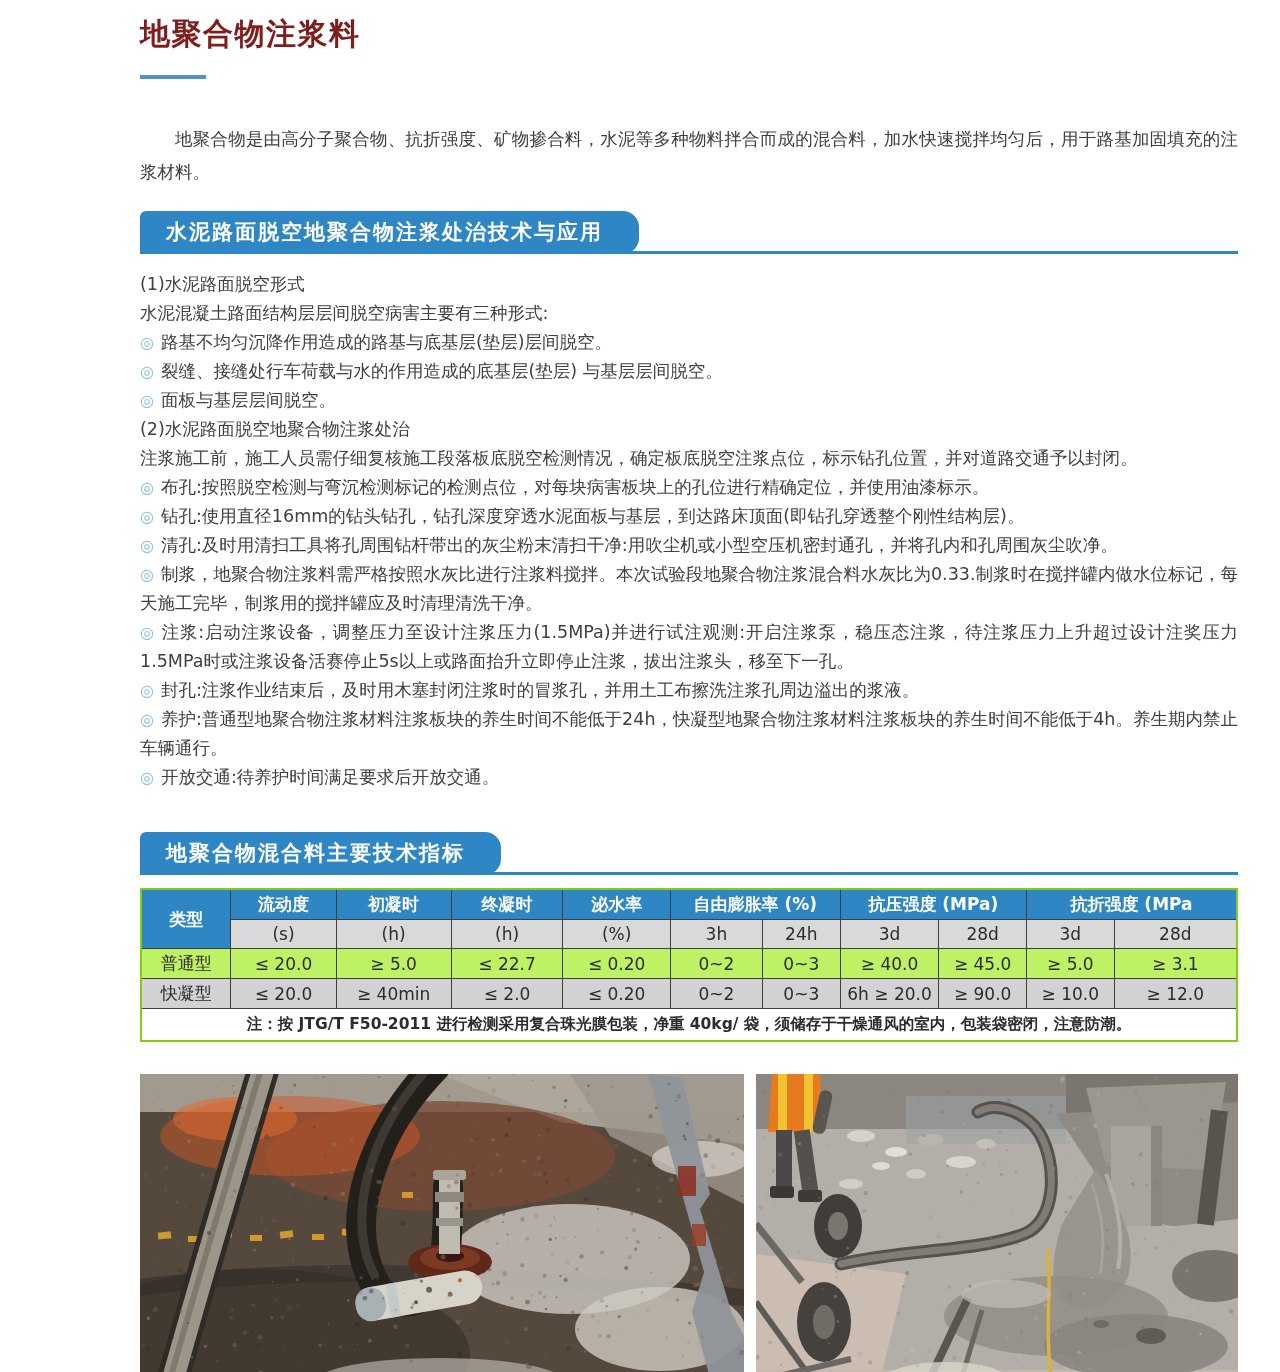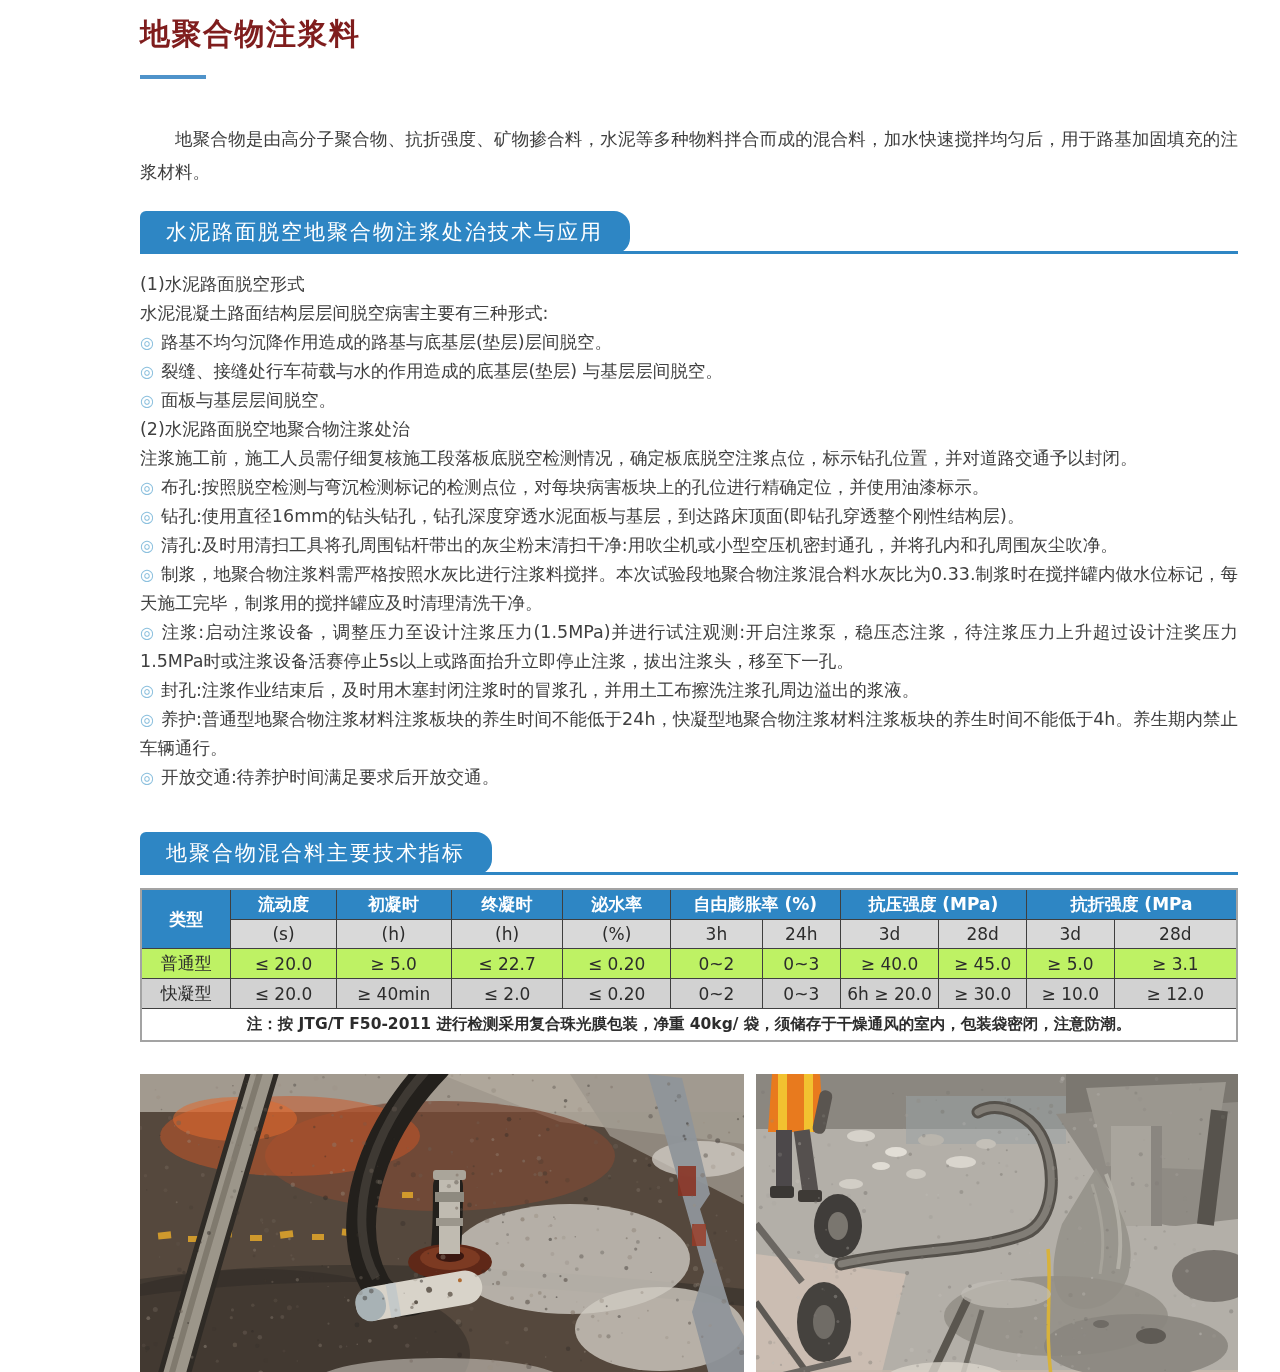--- a/index.html
+++ b/index.html
@@ -19,31 +19,31 @@
   .intro {
     margin:44px 0 0; font-size:17.5px; line-height:33px;
     text-indent:2em; text-align:justify; color:#3e3e3e;
   }
 
   .banner-row { position:relative; margin-top:22px; height:43px; }
   .banner-row.second { margin-top:40px; }
   .banner-line { position:absolute; left:0; right:0; bottom:0; height:3px; background:#2e86c4; }
   .banner {
     position:relative; display:inline-block; background:#2e86c4; color:#ffffff;
-    font-size:21px; font-weight:normal; line-height:43px;
-    padding:0 27px 0 26px; border-radius:6px 16px 16px 3px; letter-spacing:2px;
+    font-size:21px; font-weight:bold; line-height:43px;
+    padding:0 36px 0 26px; border-radius:6px 16px 16px 3px; letter-spacing:2px;
   }
 
   .body-text { margin-top:16px; }
   .body-text p { margin:0; font-size:17.5px; line-height:29px; text-align:justify; color:#404040; }
   .dot { color:#8cc0de; margin-right:7px; font-size:16px; }
 
   table.spec {
     width:100%; margin-top:13px; border-collapse:collapse;
-    border:2px solid #a3a3a3; table-layout:fixed;
+    border:2px solid #84cc16; table-layout:fixed;
   }
   table.spec th, table.spec td {
     border:1.4px solid #3f3f3f; text-align:center; vertical-align:middle;
     padding:0; font-size:17px; color:#2c2c2c; overflow:hidden; white-space:nowrap;
   }
   .hrow th { height:29px; }
   .blue { background:#2e86c4; color:#ffffff !important; font-weight:600; font-size:17.5px; }
   .srow td { height:28px; background:#d9d9d9; }
   .drow td { height:29px; background:#bef264; }
   tr.r1 td { background:#d2d2d2; }
@@ -142,21 +142,21 @@
       </tr>
       <tr class="drow r1">
         <td>快凝型</td>
         <td>≤ 20.0</td>
         <td>≥ 40min</td>
         <td>≤ 2.0</td>
         <td>≤ 0.20</td>
         <td>0~2</td>
         <td>0~3</td>
         <td>6h ≥ 20.0</td>
-        <td>≥ 30.0</td>
+        <td>≥ 90.0</td>
         <td>≥ 10.0</td>
         <td>≥ 12.0</td>
       </tr>
       <tr class="note">
         <td colspan="11">注：按 JTG/T F50-2011 进行检测采用复合珠光膜包装，净重 40kg/ 袋，须储存于干燥通风的室内，包装袋密闭，注意防潮。</td>
       </tr>
     </tbody>
   </table>
 
   <div class="photos">

